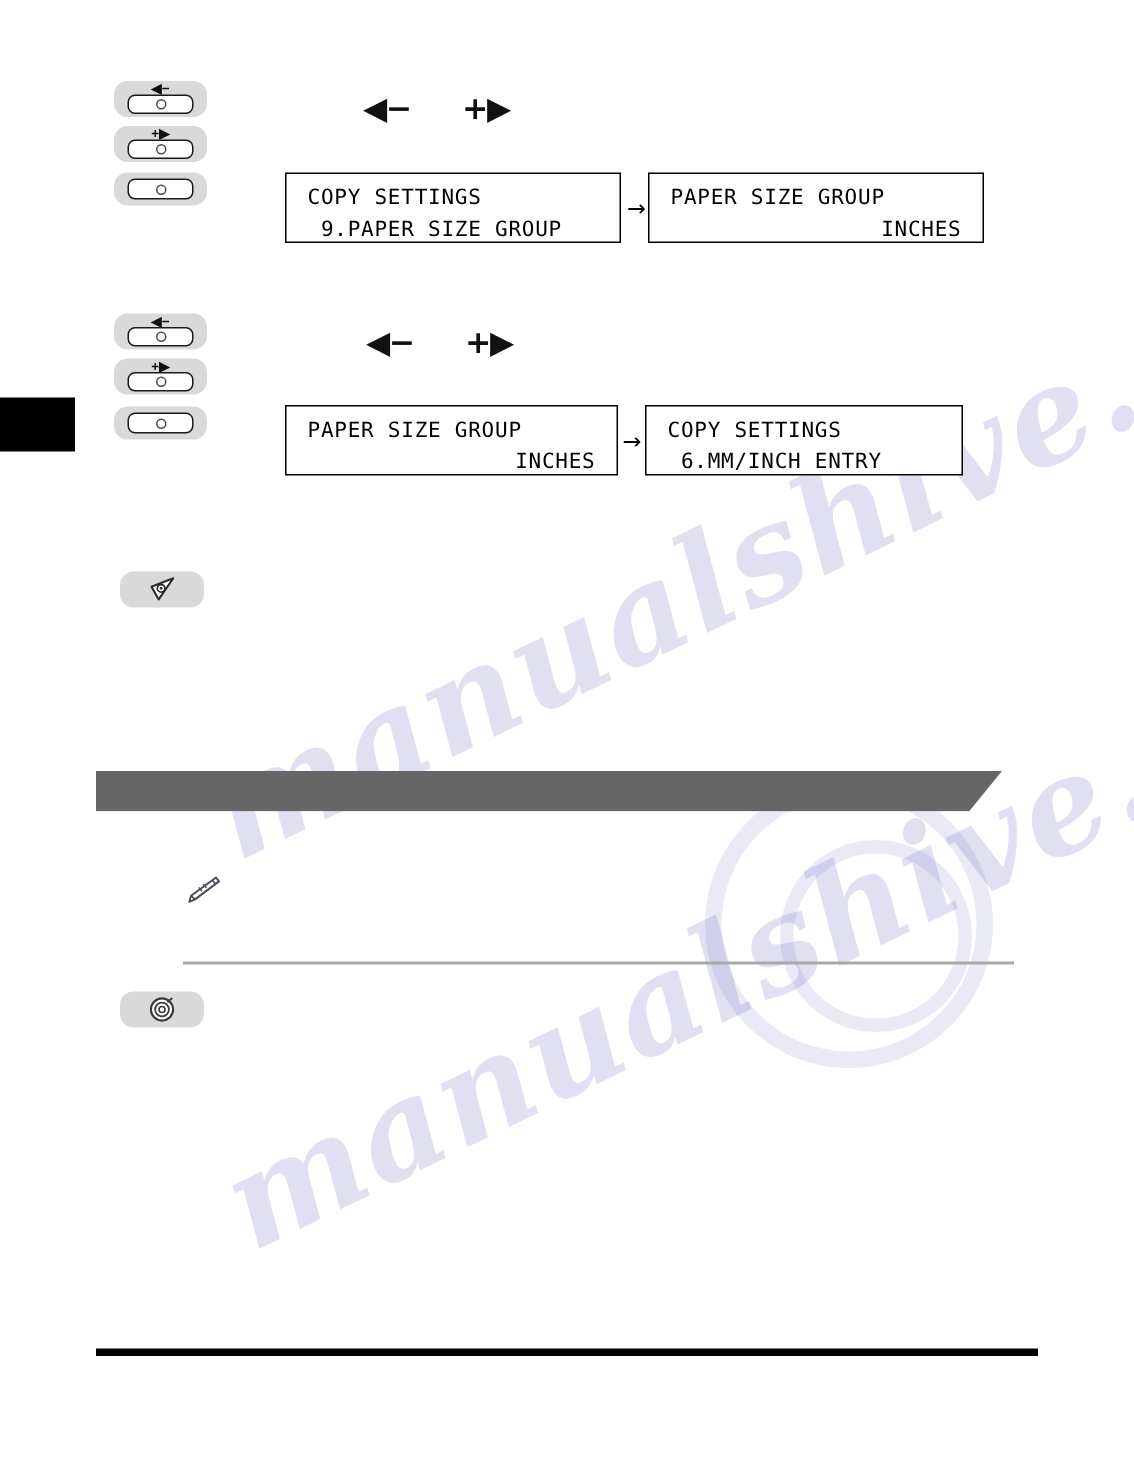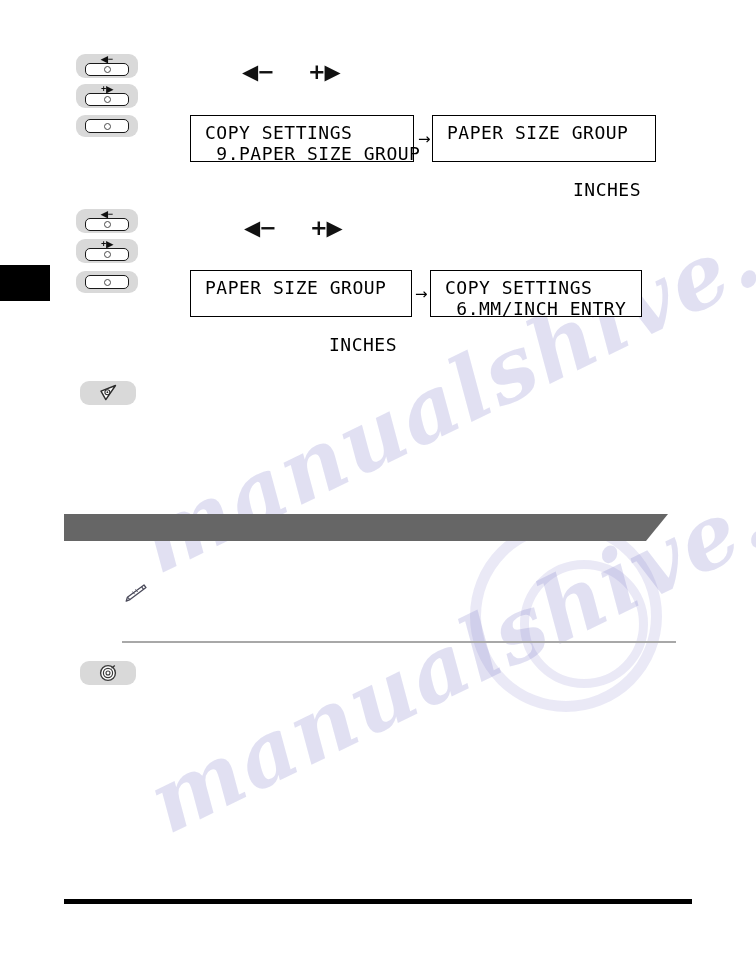--- a/index.html
+++ b/index.html
@@ -139,28 +139,28 @@
     letter-spacing: -1px;
   }
 
   
   .lcd {
     position: absolute;
     box-sizing: border-box;
     border: 1.6px solid #000000;
     background: #ffffff;
     font-family: "DejaVu Sans Mono", monospace;
-    font-size: 18px;
+    font-size: 14px;
     line-height: 21px;
     color: #000000;
     padding: 6px 10px 6px 14px;
     letter-spacing: 0.5px;
   }
   .lcd .lcd-line { white-space: pre; }
-  .lcd .lcd-line.right { text-align: right; padding-right: 4px; margin-top: 36px; }
+  .lcd .lcd-line.right { text-align: right; padding-right: 4px; }
 
   
   .flow-arrow {
     position: absolute;
     font-family: "DejaVu Sans", sans-serif;
     font-size: 15px;
     line-height: 15px;
     color: #000000;
   }
 

